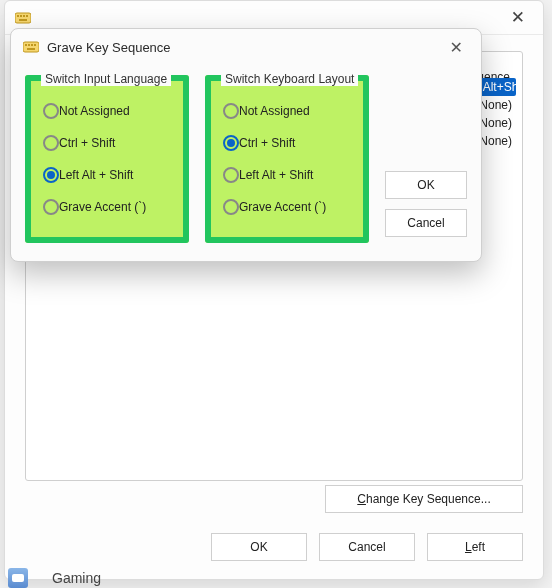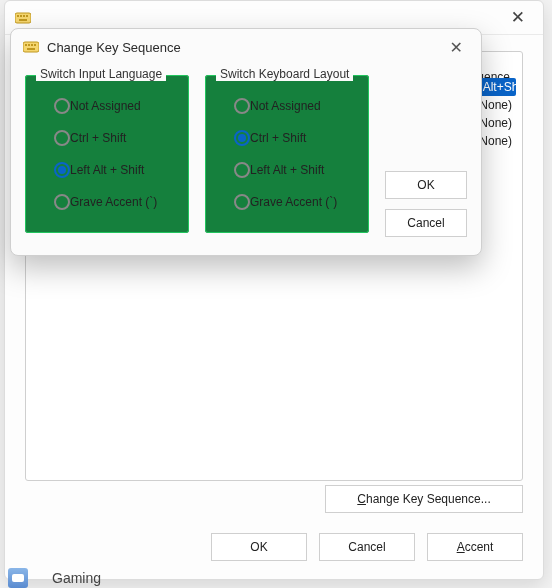--- a/index.html
+++ b/index.html
@@ -32,21 +32,21 @@
   .gaming-ico::after{content:"";position:absolute;left:4px;right:4px;top:6px;bottom:6px;background:#fff;border-radius:2px}
 
   
   .modal{position:absolute;left:10px;top:28px;width:472px;background:#fbfbfb;border:1px solid #cfcfcf;border-radius:8px;box-shadow:0 12px 30px rgba(0,0,0,.25)}
   .modal-titlebar{height:36px;display:flex;align-items:center;padding:0 12px}
   .modal-title{font-size:13px;color:#2b2b2b}
   .modal-close{margin-left:auto;font-size:16px;color:#555;padding:4px 6px;cursor:pointer}
 
   .modal-body{display:flex;gap:16px;padding:10px 14px 18px 14px;align-items:flex-start}
 
-  .group{border:1px solid #22c55e;border-radius:3px;padding:14px 12px 14px 28px;position:relative;background:#15803d}
+  .group{border:6px solid #22c55e;border-radius:3px;padding:14px 12px 14px 12px;position:relative;background:#bef264}
   .group-title{position:absolute;top:-9px;left:10px;background:#fbfbfb;padding:0 4px;font-size:12px;color:#333}
   .group-left{width:168px}
   .group-right{width:168px}
 
   .radio-row{display:flex;align-items:center;gap:0;height:32px;cursor:pointer}
   .radio{width:16px;height:16px;border:2px solid #888;border-radius:50%;position:relative;flex:none}
   .radio.checked{border-color:#0a64c8}
   .radio.checked::after{content:"";position:absolute;left:2px;top:2px;width:8px;height:8px;background:#0a64c8;border-radius:50%}
   .radio-label{font-size:12px;color:#222}
 
@@ -83,41 +83,41 @@
         </div>
     </div>
 
     <div class="change-btn-row">
       <button class="btn change-btn underline-first">Change Key Sequence...</button>
     </div>
 
     <div class="footer">
       <button class="btn">OK</button>
       <button class="btn">Cancel</button>
-      <button class="btn underline-first">Accent</button>
+      <button class="btn underline-first">Left</button>
     </div>
   </div>
 </div>
 
 <div class="gaming-row">
   <span class="gaming-ico"></span>
   <span>Gaming</span>
 </div>
 
 <div class="modal">
   <div class="modal-titlebar">
     <svg class="kb-icon" viewBox="0 0 16 16">
         <rect x="0" y="3" width="16" height="10" rx="2" fill="#f5d670" stroke="#c09820"></rect>
         <rect x="2" y="5" width="2" height="2" fill="#c09820"></rect>
         <rect x="5" y="5" width="2" height="2" fill="#c09820"></rect>
         <rect x="8" y="5" width="2" height="2" fill="#c09820"></rect>
         <rect x="11" y="5" width="2" height="2" fill="#c09820"></rect>
         <rect x="4" y="9" width="8" height="2" fill="#c09820"></rect>
       </svg>
-    <span class="modal-title">Change Key Sequence</span>
+    <span class="modal-title">Grave Key Sequence</span>
     <div class="modal-close">✕</div>
   </div>
 
   <div class="modal-body">
 
     <fieldset class="group group-left">
       <span class="group-title">Switch Input Language</span>
       <div id="group-input">
           <label class="radio-row">
             <span class="radio"></span>

